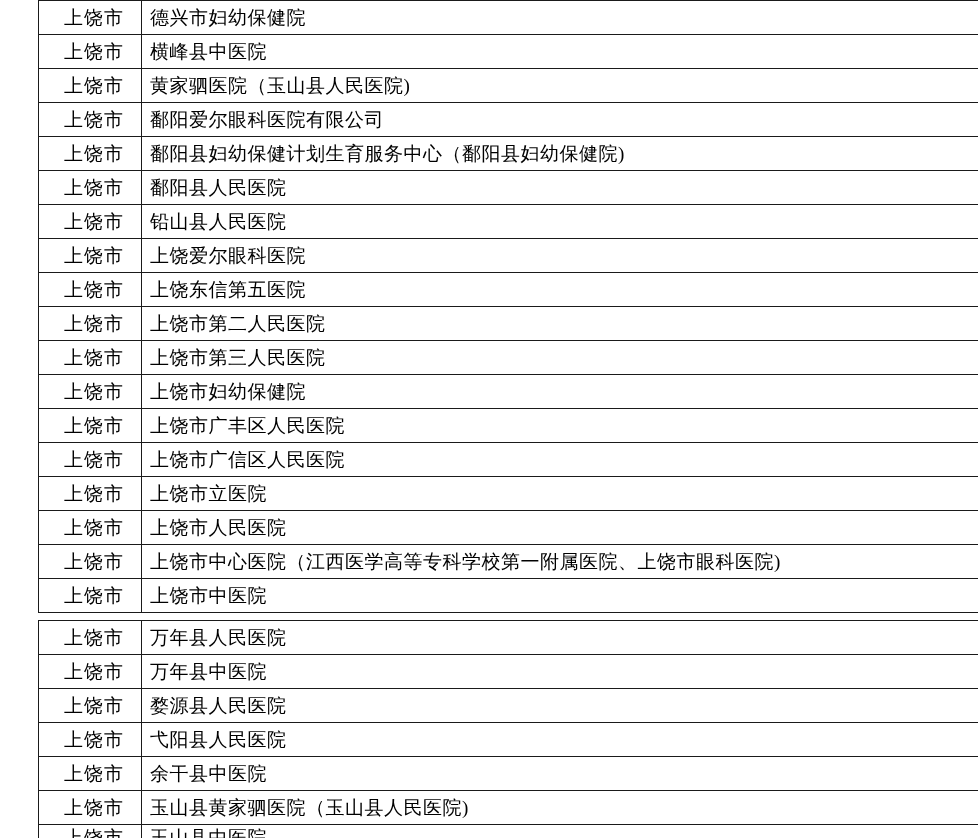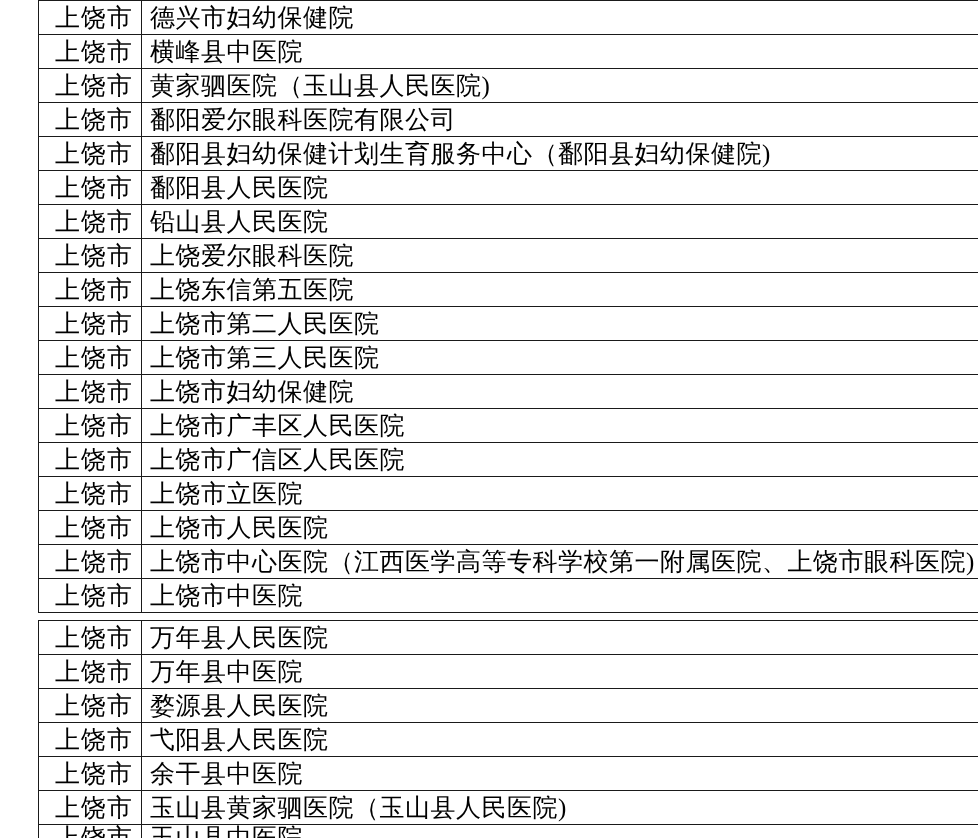--- a/index.html
+++ b/index.html
@@ -25,21 +25,21 @@
     border-collapse: collapse;
     table-layout: fixed;
     width: 926px;
     margin: 0;
   }
   table.hospital-table td {
     border: 1px solid #1a1a1a;
     height: 33px;
     line-height: 33px;
     padding: 0 0 0 8px;
-    font-size: 25px;
+    font-size: 19px;
     white-space: nowrap;
     overflow: hidden;
     vertical-align: middle;
   }
   td.city-cell {
     width: 94px;
     text-align: center;
     padding-left: 0;
     letter-spacing: 1px;
   }

